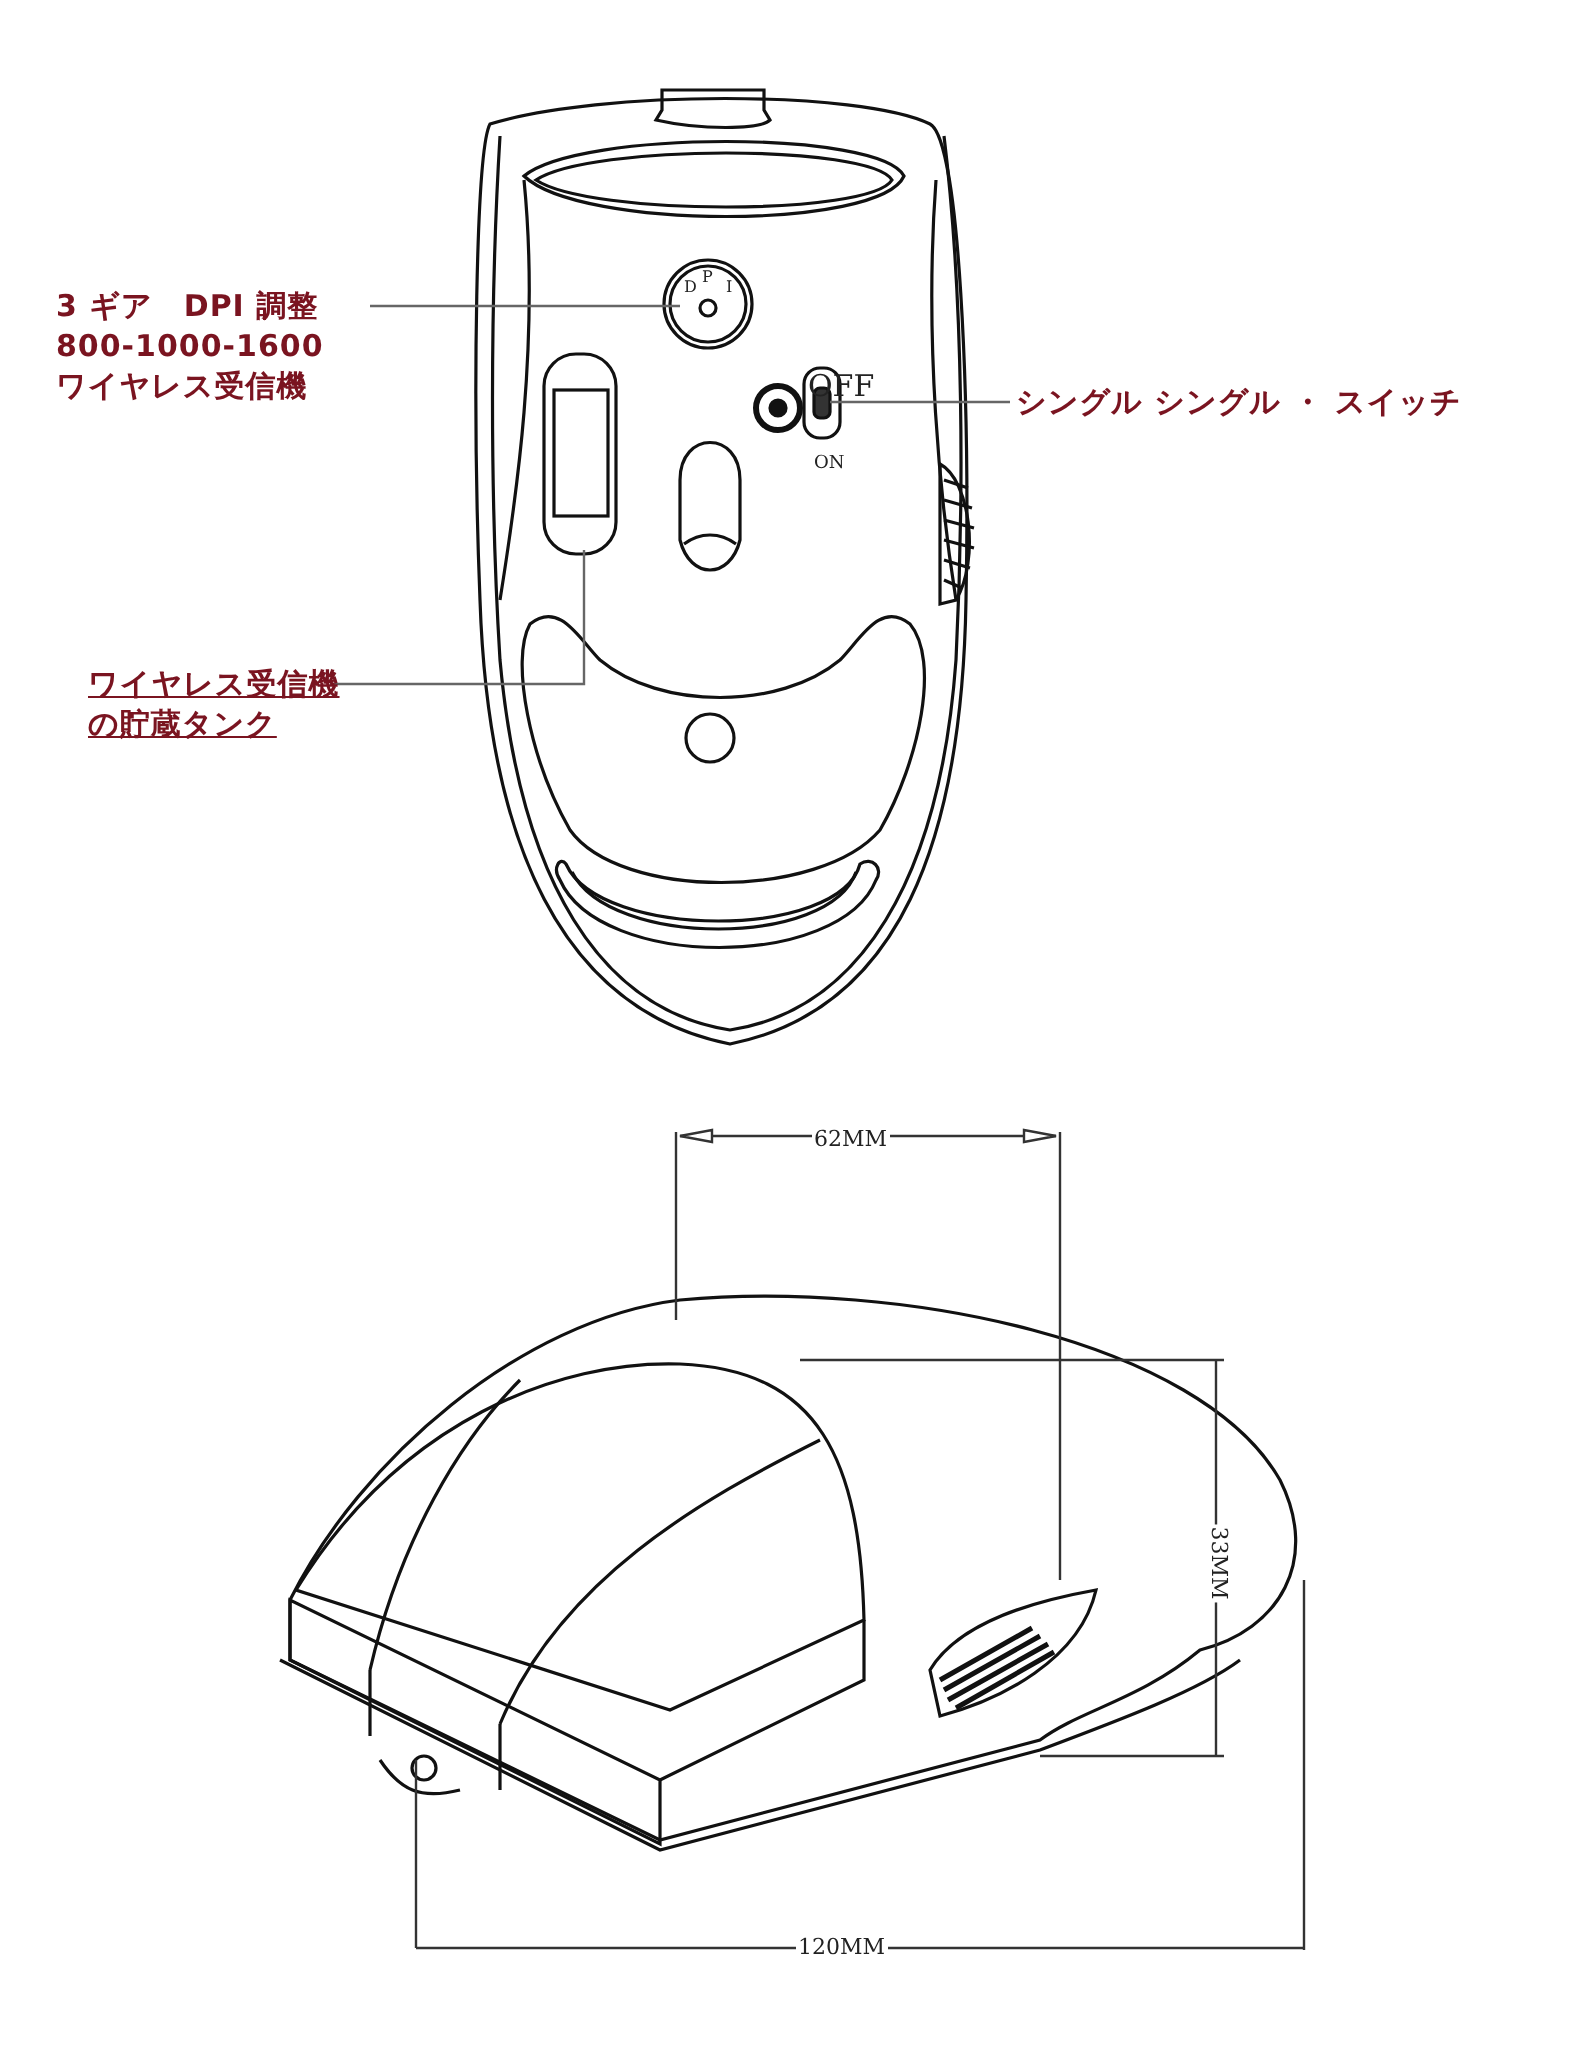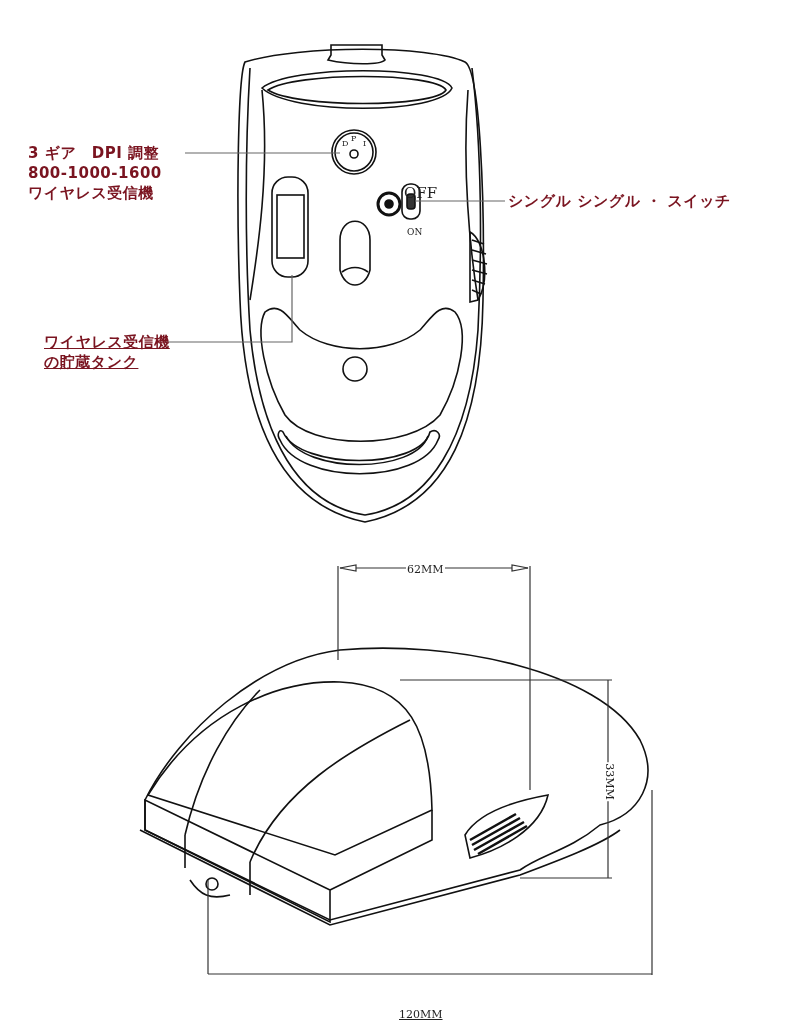--- a/index.html
+++ b/index.html
@@ -107,13 +107,13 @@
 
 <div class="dim" style="left:403px; top:184px; font-size:15px; background:none;">OFF</div>
 <div class="dim" style="left:406px; top:227px; font-size:9px; background:none;">ON</div>
 
 <div class="dim" style="left:341px; top:139px; font-size:8px; background:none;">D</div>
 <div class="dim" style="left:350px; top:134px; font-size:8px; background:none;">P</div>
 <div class="dim" style="left:362px; top:139px; font-size:8px; background:none;">I</div>
 
 <div class="dim" style="left:406px; top:563px;">62MM</div>
 <div class="dim" style="left:590px; top:775px; transform:rotate(90deg); transform-origin:center;">33MM</div>
-<div class="dim" style="left:398px; top:1008px;text-decoration:underline;">120MM</div>
+<div class="dim" style="left:398px; top:967px;">120MM</div>
 
 </body></html>

